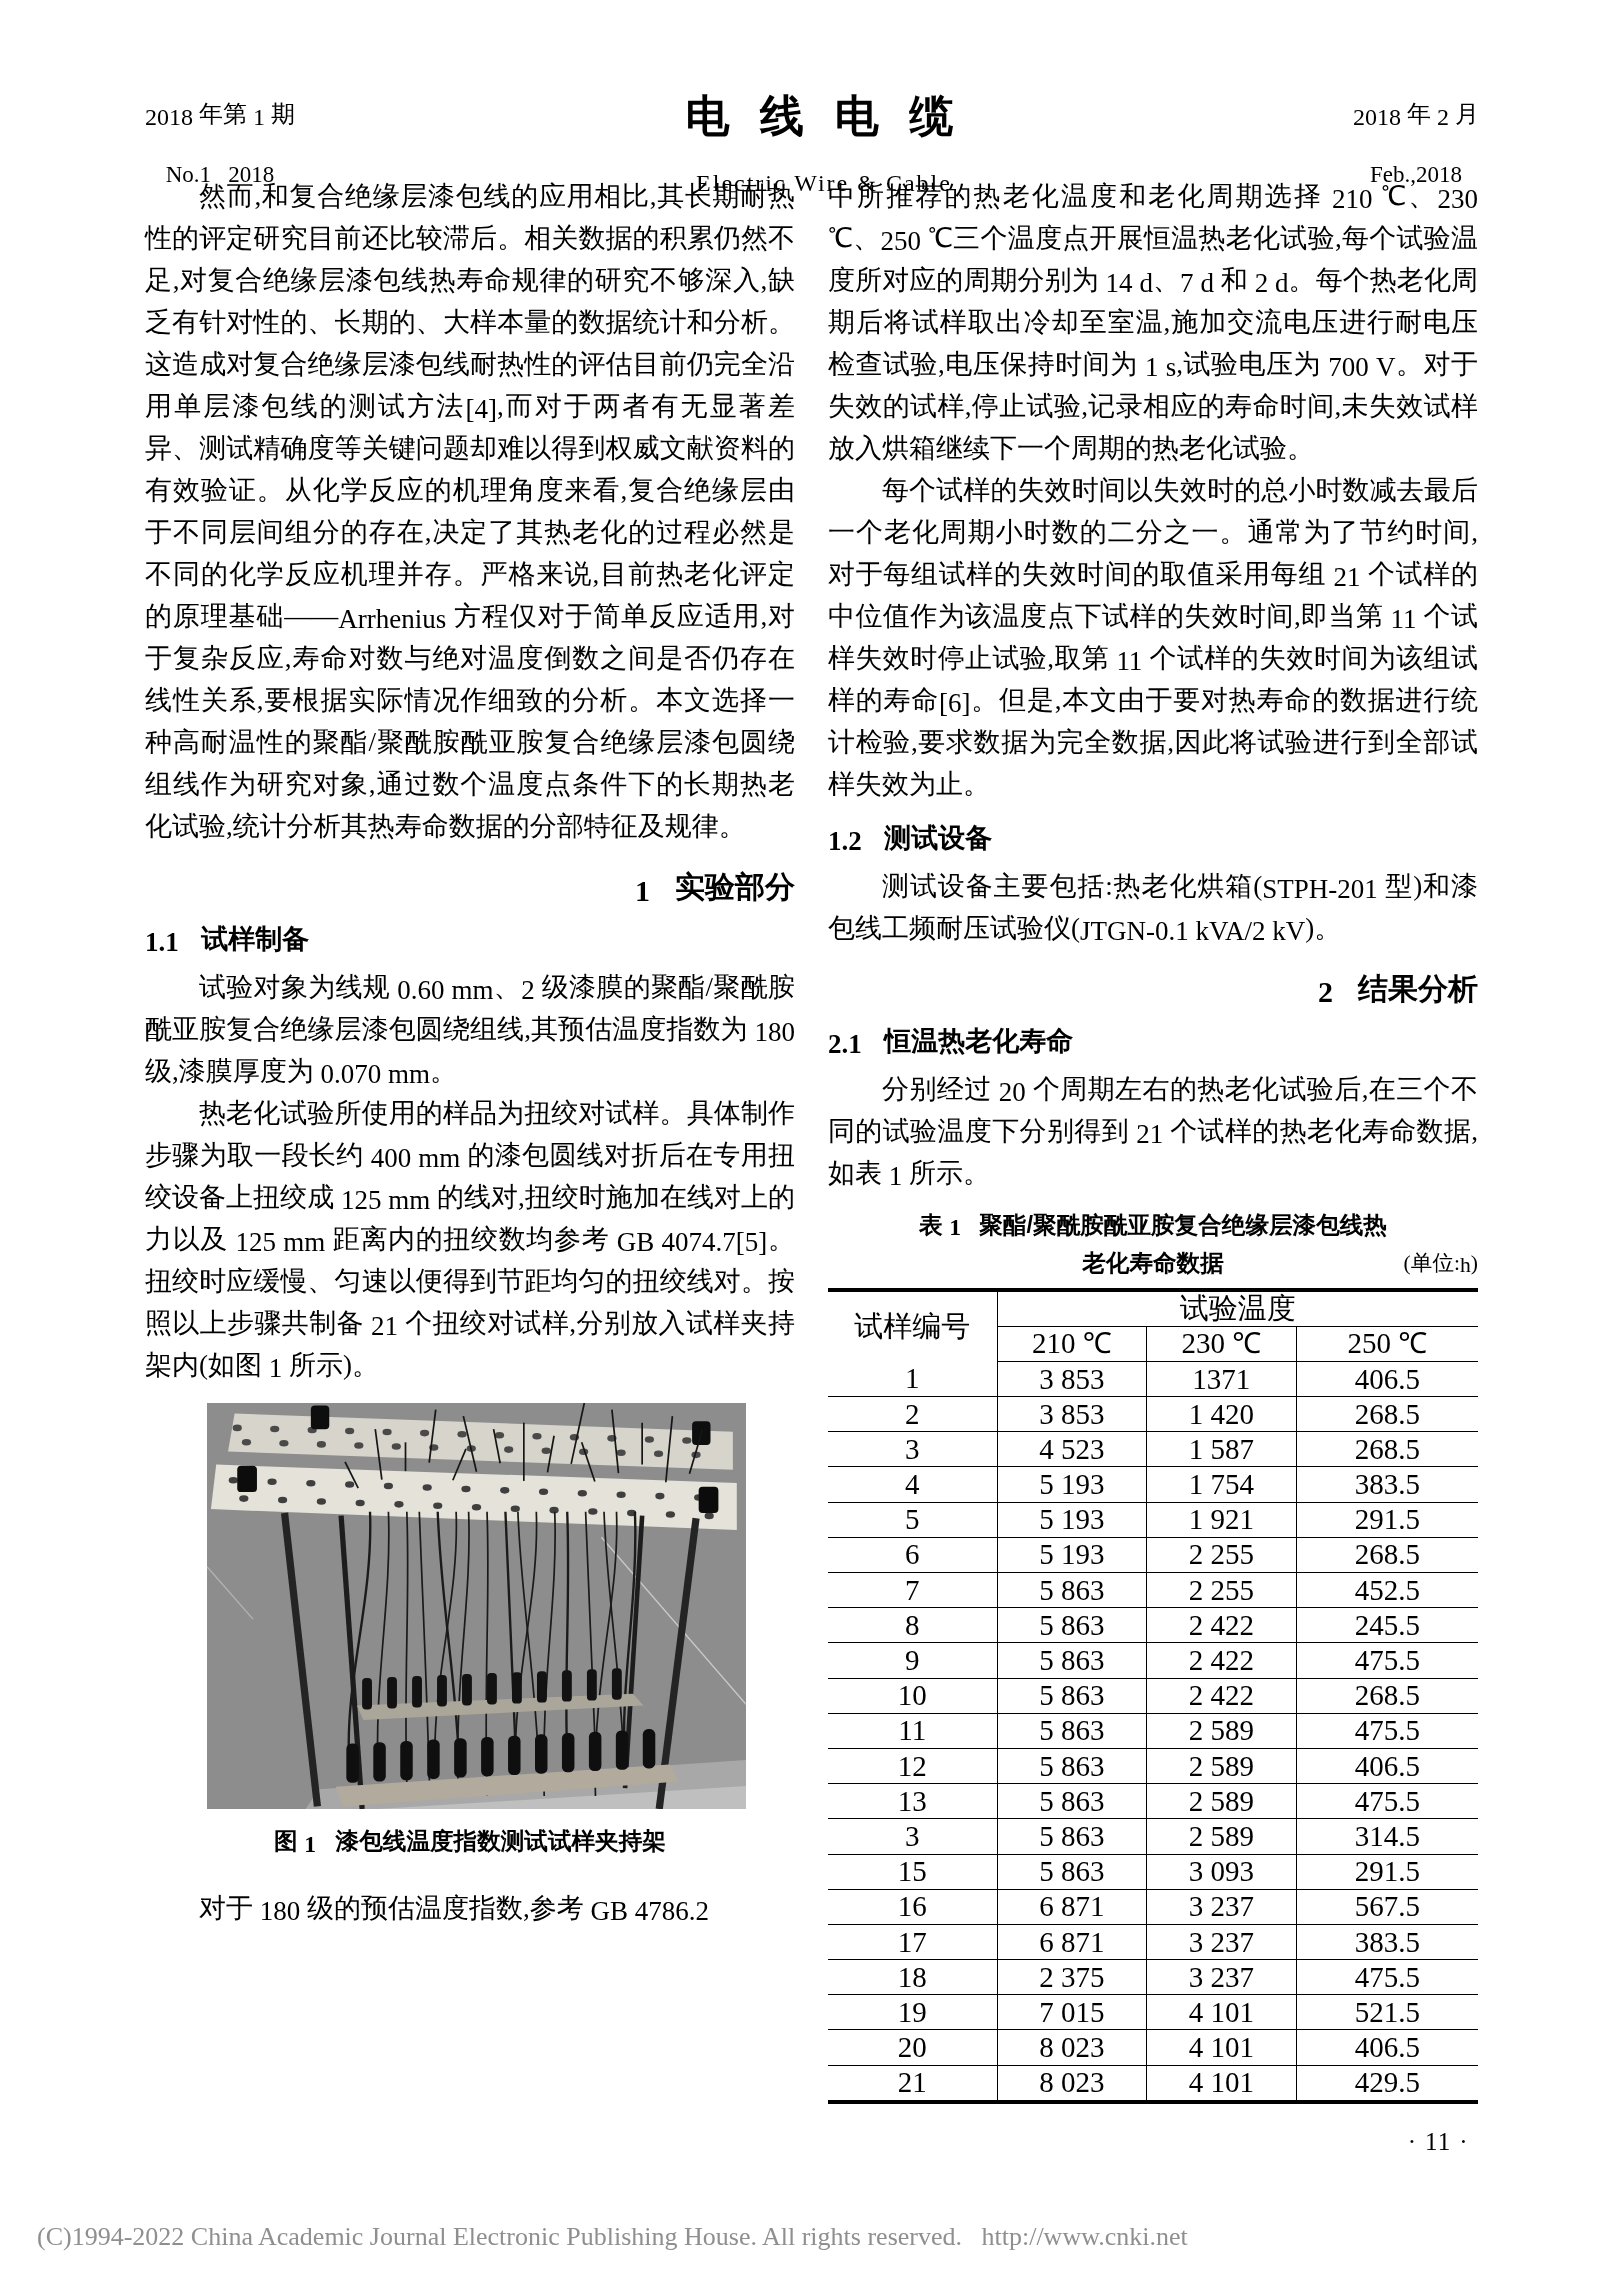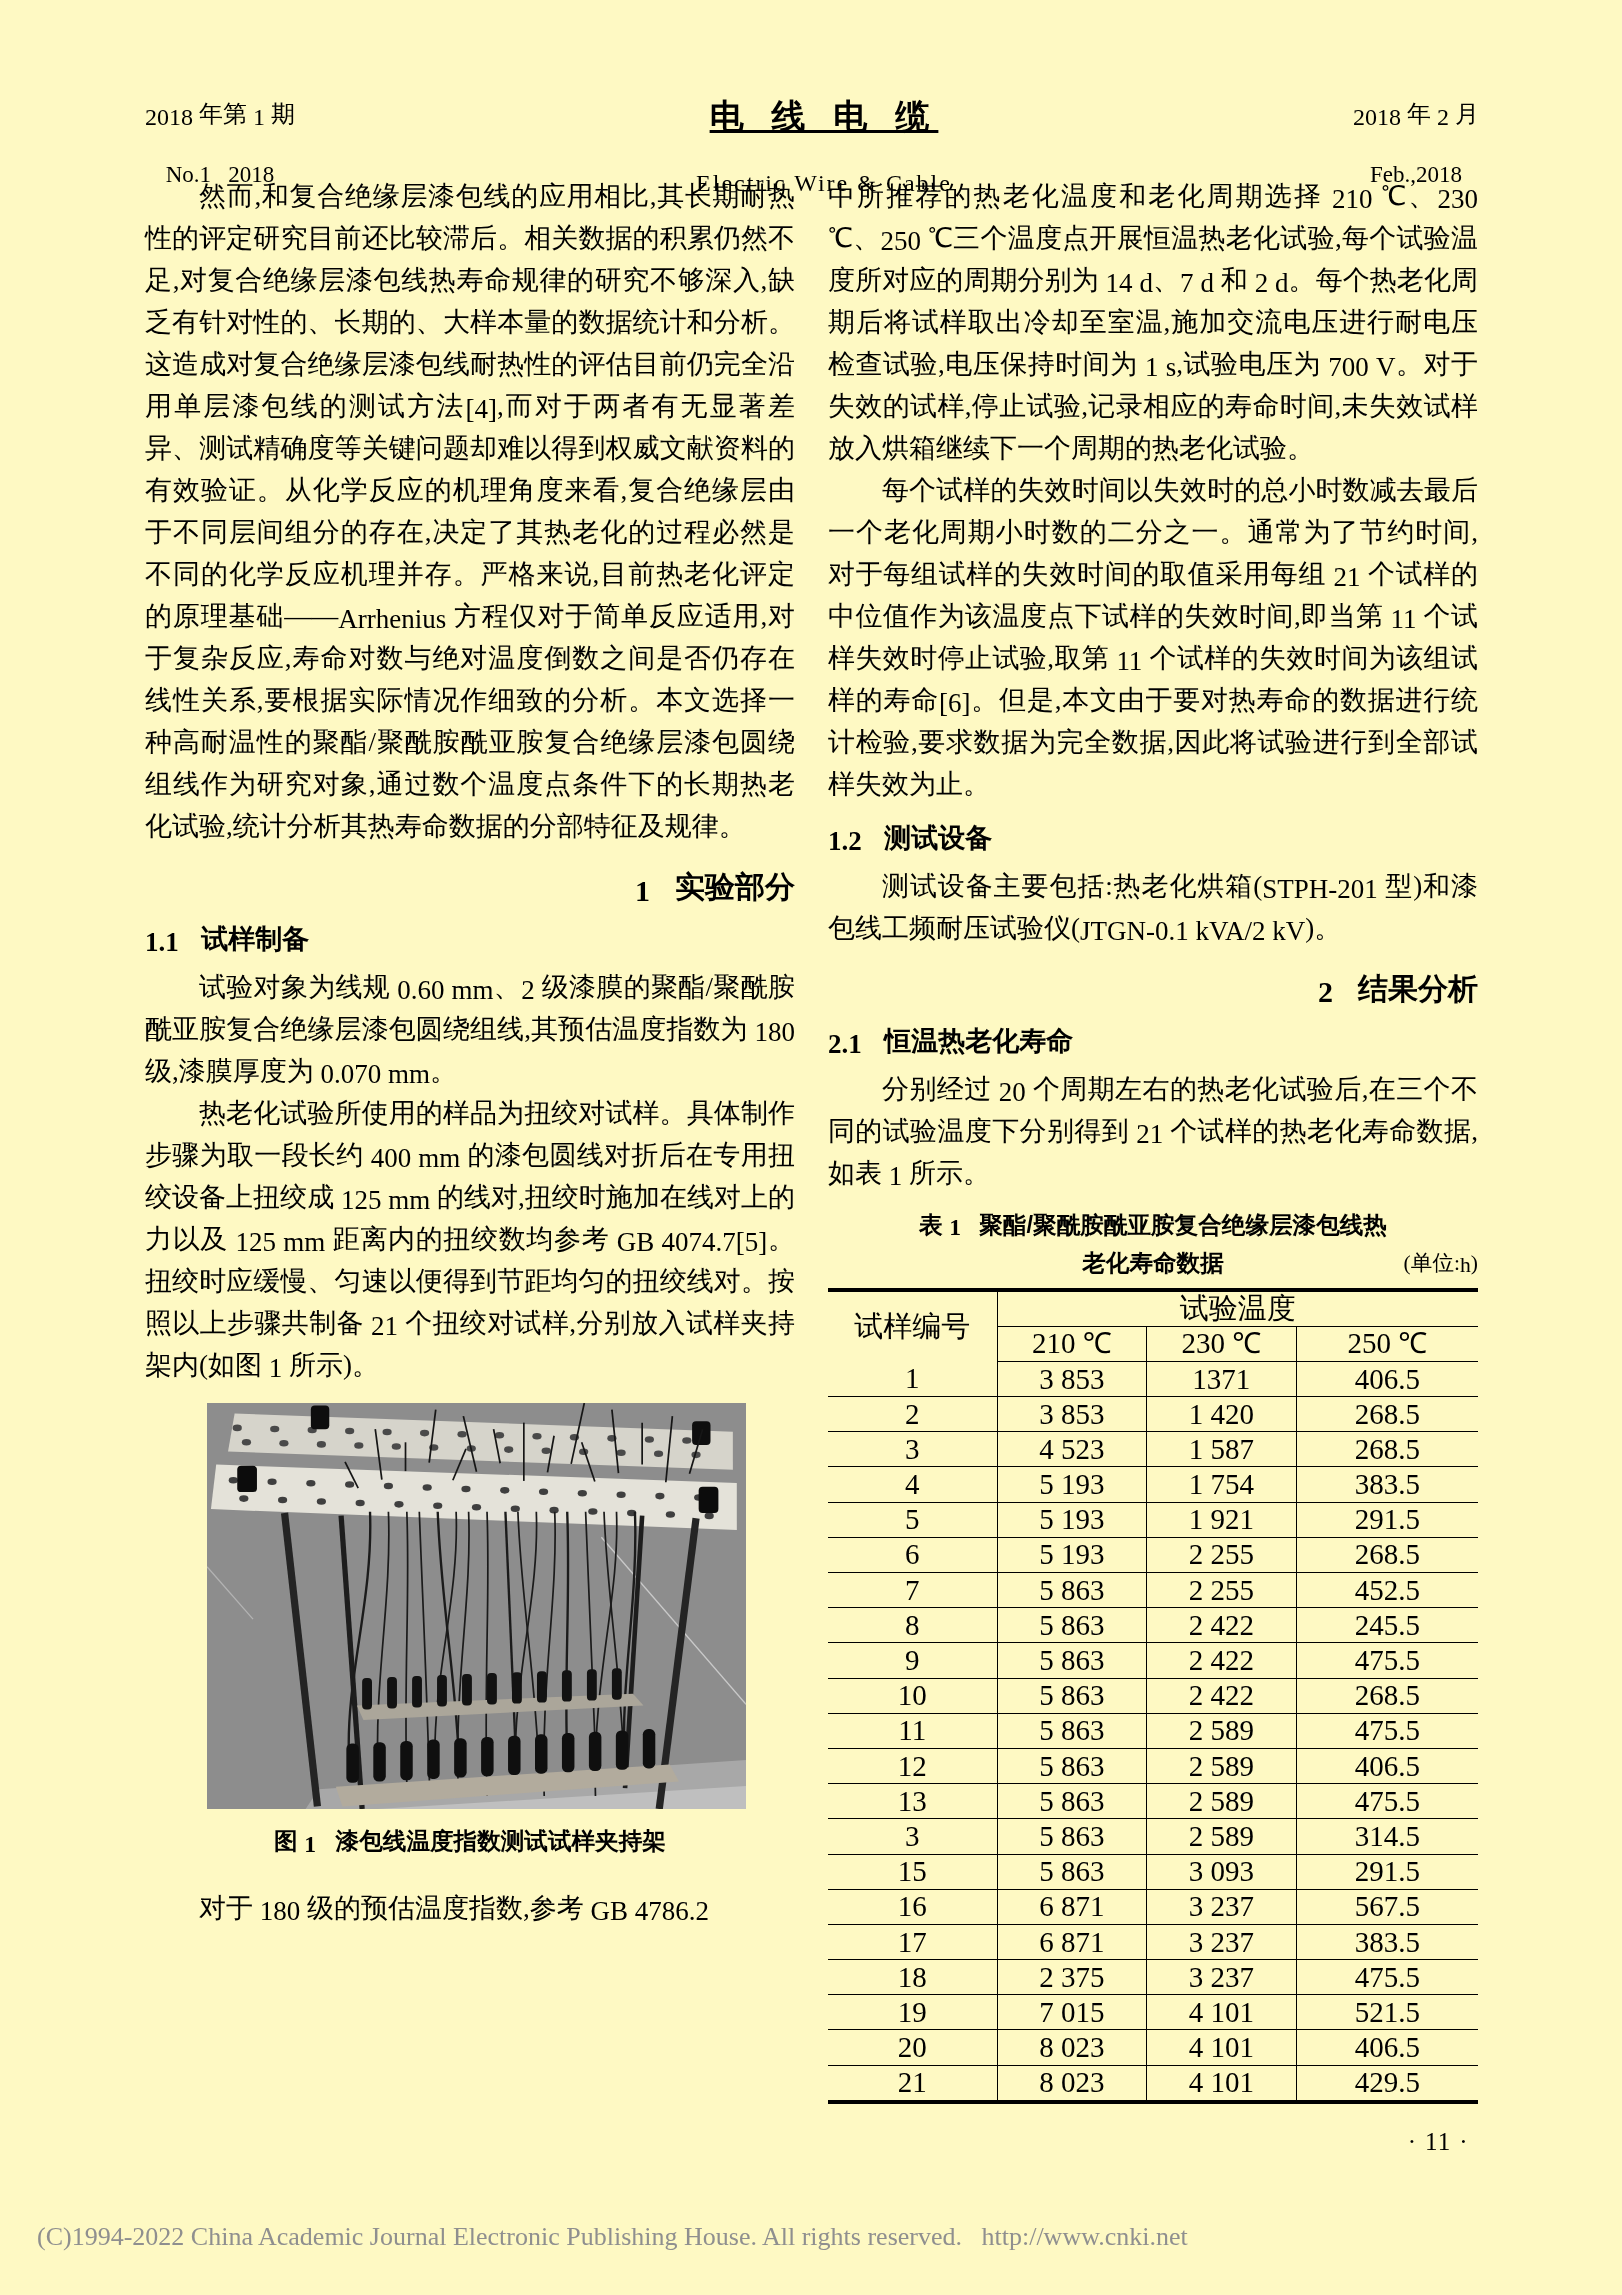--- a/index.html
+++ b/index.html
@@ -1,27 +1,27 @@
 <!DOCTYPE html>
 <html style="font-size:10.5px"><head>
 <meta charset="utf-8">
 <style>
   html,body{margin:0;padding:0;background:#e8e8e8;}
   .page{
-    position:relative; width:1623px; height:2295px; background:#fef9c3;
+    position:relative; width:1623px; height:2295px; background:#ffffff;
     overflow:hidden; font-family:"Liberation Serif", serif; color:#000;
   }
   
   .hdr{position:absolute; top:73px; left:145px; width:1334px;
        display:flex; justify-content:space-between; align-items:flex-start;}
   .hdr-block{text-align:center; white-space:pre;}
   .hdr-line1{font-size:24px; line-height:39px;}
   .hdr-line2{font-size:23px; line-height:38px;}
-  .hdr-center .journal-cn{font-size:34px; font-weight:bold; letter-spacing:9.2px;
-       font-family:"Liberation Sans", sans-serif; line-height:42px;text-decoration:underline;}
+  .hdr-center .journal-cn{font-size:44px; font-weight:bold; letter-spacing:9.2px;
+       font-family:"Liberation Sans", sans-serif; line-height:42px;}
   .hdr-center .journal-en{font-size:24px; letter-spacing:2px; line-height:41px; margin-top:3.9px;}
   
   .col{position:absolute; top:175px; width:650px; font-size:27px; line-height:42px;
        text-align:justify;}
   .col-left{left:145px;}
   .col-right{left:828px;}
   .para{margin:0;}
   .indent{text-indent:2em;}
   .lat{font-family:"Liberation Serif", serif; position:relative; top:0.12em;}
   .h1{font:bold 30px/38px "Liberation Sans", sans-serif; margin:21px 0 13px; white-space:pre; text-align:right;}

